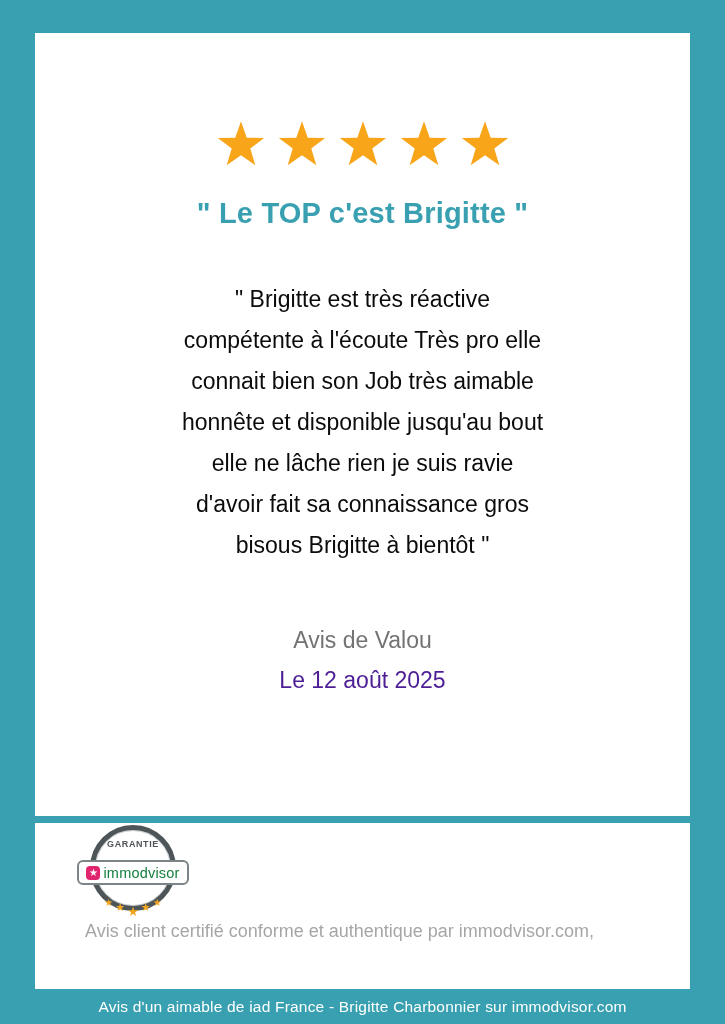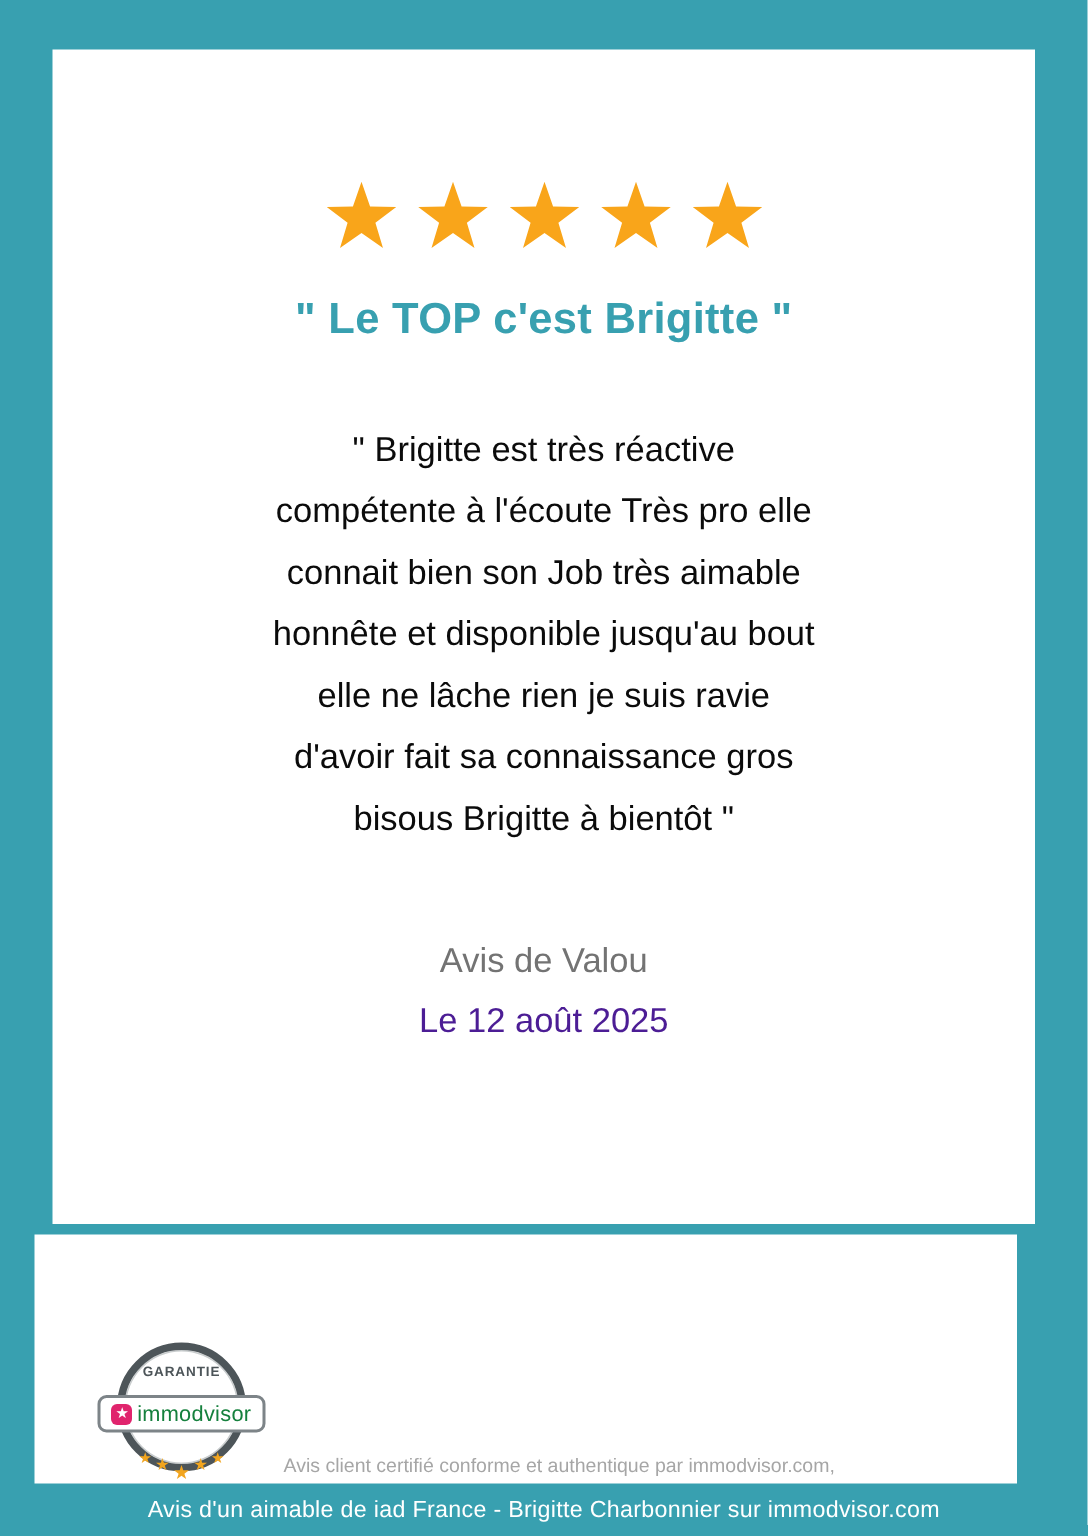--- a/index.html
+++ b/index.html
@@ -48,26 +48,27 @@
   }
   .review-date {
     font-size: 23px;
     line-height: 40px;
     color: #4c1d95;
   }
 
   
   .badge-card {
     position: absolute;
-    left: 23px; top: 823px;
+    left: 35px; top: 823px;
     width: 655px; height: 166px;
     background: #ffffff;
     display: flex;
-    align-items: flex-end;
+    align-items: flex-start;
     padding-left: 50px;
+    flex-direction: column;
   }
   .badge {
     position: relative;
     width: 96px; height: 96px;
     flex: 0 0 auto;
   }
   .badge-circle {
     position: absolute;
     left: 5px; top: 2px;
     width: 86px; height: 86px;
@@ -125,22 +126,21 @@
     color: #f2a51f;
     line-height: 1;
   }
   .badge-stars span:nth-child(1) { font-size: 10px; transform: translateY(0px); }
   .badge-stars span:nth-child(2) { font-size: 11px; transform: translateY(4px); }
   .badge-stars span:nth-child(3) { font-size: 13px; transform: translateY(7px); }
   .badge-stars span:nth-child(4) { font-size: 11px; transform: translateY(4px); }
   .badge-stars span:nth-child(5) { font-size: 10px; transform: translateY(0px); }
 
   .cert-text {
-    margin-left: 20px;
-    font-size: 13px;
+    font-size: 18px;
     line-height: 25px;
     color: #a6a6a6;
   }
 
   
   .footer-bar {
     position: absolute;
     left: 0; right: 0;
     top: 989px; height: 35px;
     display: flex;

